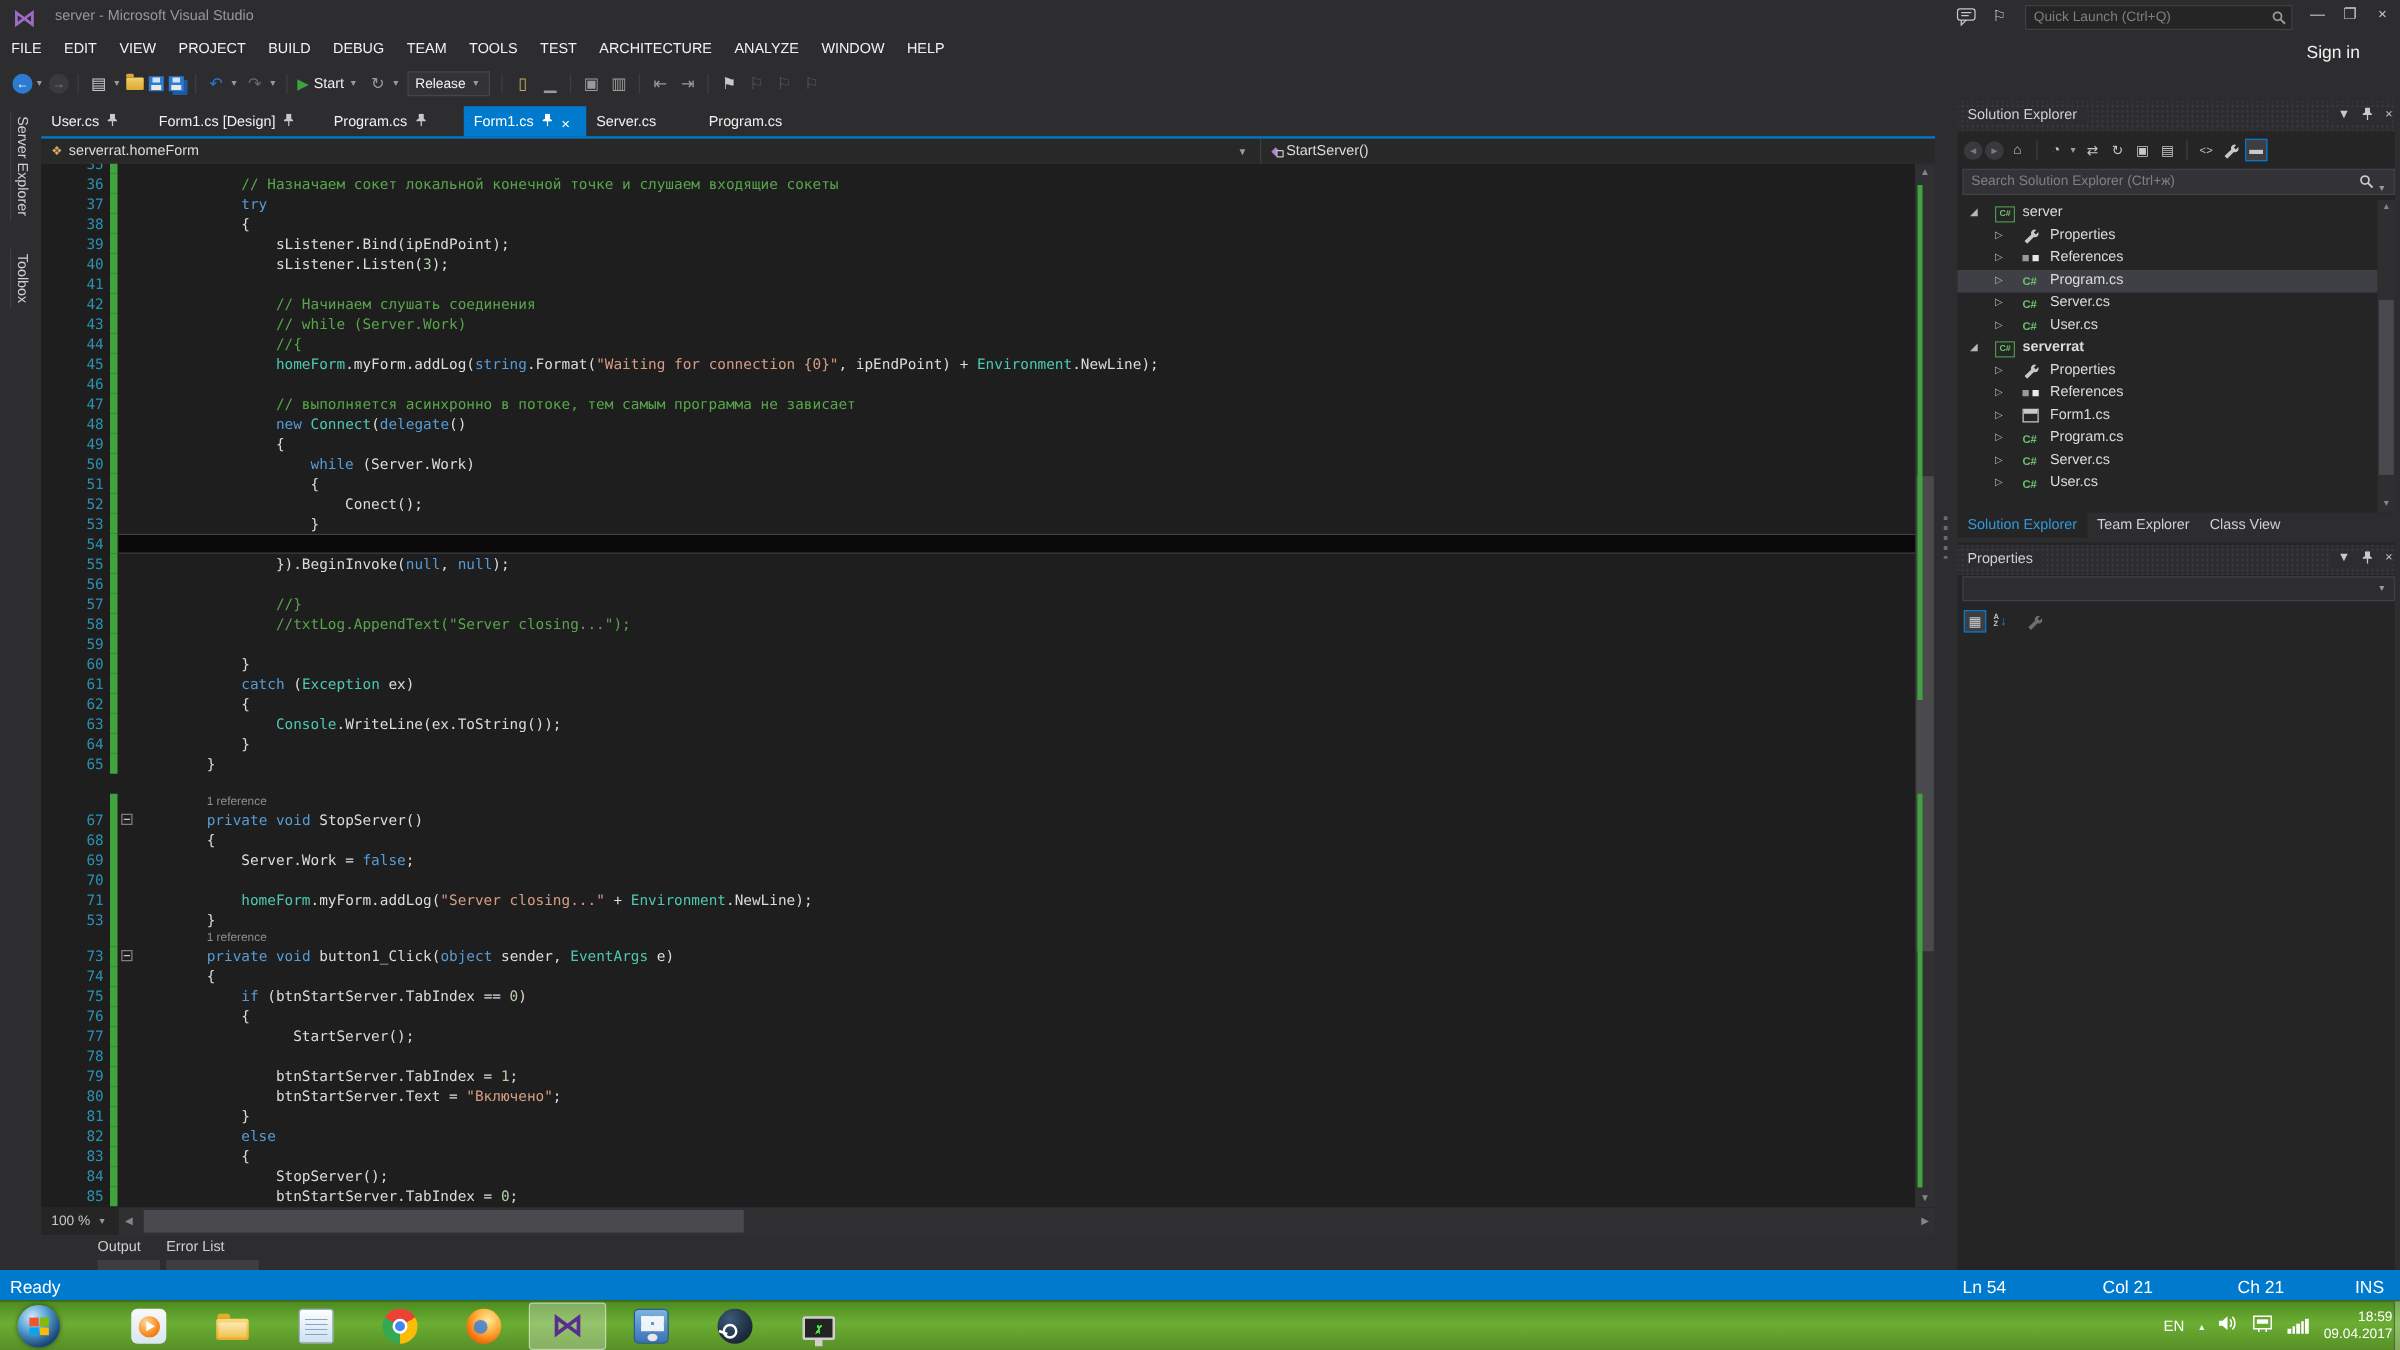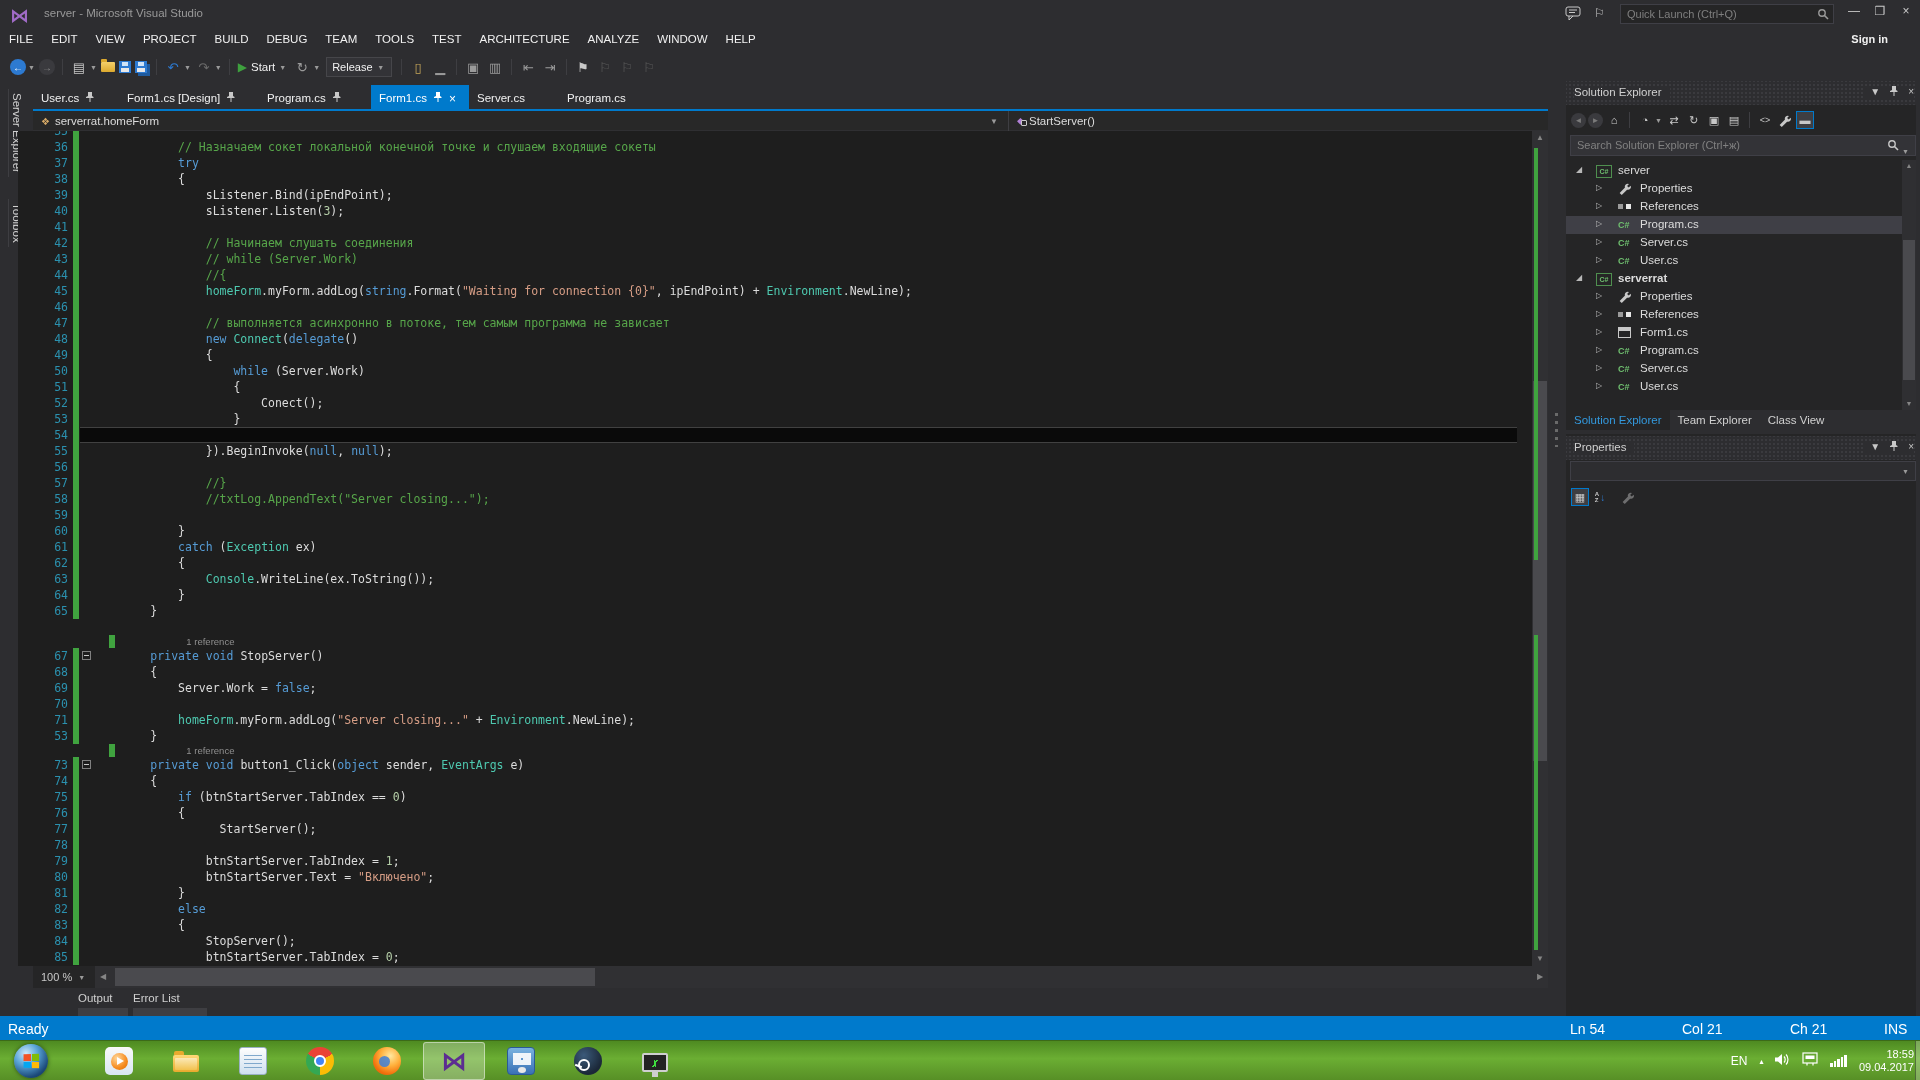--- a/index.html
+++ b/index.html
@@ -14,21 +14,21 @@
   #wintitle { left:44px; top:7px; font-size:11.5px; color:#999999; }
   .tb-right-icon { top:6px; color:#C8C8C8; }
   #quicklaunch { left:1620px; top:4px; width:214px; height:20px; background:#252526;
     border:1px solid #3F3F46; color:#7F7F7F; font-size:11px; line-height:18px; padding:0 6px; }
   #quicklaunch svg { position:absolute; right:4px; top:3px; }
   .winbtn { top:0px; width:24px; height:22px; color:#C8C8C8; font-size:12px; text-align:center; line-height:22px; }
 
   
   #menubar { left:0; top:28px; width:1920px; height:25px; }
   .menu-item { display:inline-block; padding:5px 9px 0 9px; font-size:11.5px; color:#F1F1F1; height:25px; }
-  #signin { right:32px; top:33px; font-size:11px; color:#F1F1F1;font-weight:bold; }
+  #signin { right:32px; top:33px; font-size:14px; color:#F1F1F1; }
 
   
   #toolbar { left:0; top:53px; width:1920px; height:28px; }
   #toolbar-items { display:flex; align-items:center; height:28px; padding-left:8px; }
   .tb-ico { display:inline-flex; align-items:center; justify-content:center; width:18px; height:18px;
     font-size:13px; margin:0 2px; }
   .tb-ico.circle { border-radius:50%; width:16px; height:16px; font-size:10px; }
   .tb-caret { font-size:7px; color:#9A9A9A; margin:0 2px 0 0; }
   .tb-sep { width:1px; height:16px; background:#3E3E42; margin:0 5px; }
   .tb-start { display:inline-flex; align-items:center; margin:0 3px; }
@@ -62,23 +62,23 @@
   .bc-seg { position:absolute; top:0; height:20px; display:flex; align-items:center; font-size:11.5px; color:#DCDCDC; }
   #bc-left { left:0; width:975px; padding-left:8px; }
   #bc-right { left:975px; width:540px; border-left:1px solid #3E3E42; padding-left:8px; }
   .bc-caret { position:absolute; right:10px; font-size:8px; color:#9A9A9A; }
   .bc-classicon { color:#D6A966; font-size:10px; margin-right:5px; }
   .bc-methodicon { color:#B180D7; font-size:10px; margin-right:5px; position:relative; }
   .bc-methodicon::after { content:""; position:absolute; right:-3px; bottom:1px; width:4px; height:4px;
     border:1px solid #C8C8C8; border-radius:1px; background:#282828; }
 
   
-  #editor { left:18px; top:131px; width:1515px; height:835px; background:#1E1E1E; overflow:hidden; }
+  #editor { left:33px; top:131px; width:1515px; height:835px; background:#1E1E1E; overflow:hidden; }
   .row { position:absolute; left:0; width:100%; height:16px; font:11.5px/16px "DejaVu Sans Mono",monospace; }
-  .row.cl-row { height:13px;margin-left:36px; }
+  .row.cl-row { height:13px; }
   .ln { position:absolute; left:0; top:0; width:50px; text-align:right; color:#2B91AF; }
   .chg { position:absolute; left:55px; top:0; width:6px; height:100%; background:#40A33F; }
   .fold { position:absolute; left:64px; top:3px; width:9px; height:9px; border:1px solid #808080; background:#1E1E1E; }
   .fold::after { content:""; position:absolute; left:1px; top:3px; width:5px; height:1px; background:#C8C8C8; }
   .code { position:absolute; left:77px; top:0; white-space:pre; color:#DCDCDC; }
   .codelens { position:absolute; top:1px; font:9.5px/12px "Liberation Sans",sans-serif; color:#8F8F8F; }
   .t-k { color:#569CD6; } .t-ty { color:#4EC9B0; } .t-s { color:#D69D85; }
   .t-c { color:#57A64A; } .t-p { color:#DCDCDC; } .t-n { color:#B5CEA8; }
   .curline { position:absolute; left:62px; right:16px; top:0; height:16px;
     background:#0A0A0A; border-top:1px solid #414141; border-bottom:1px solid #414141; }

